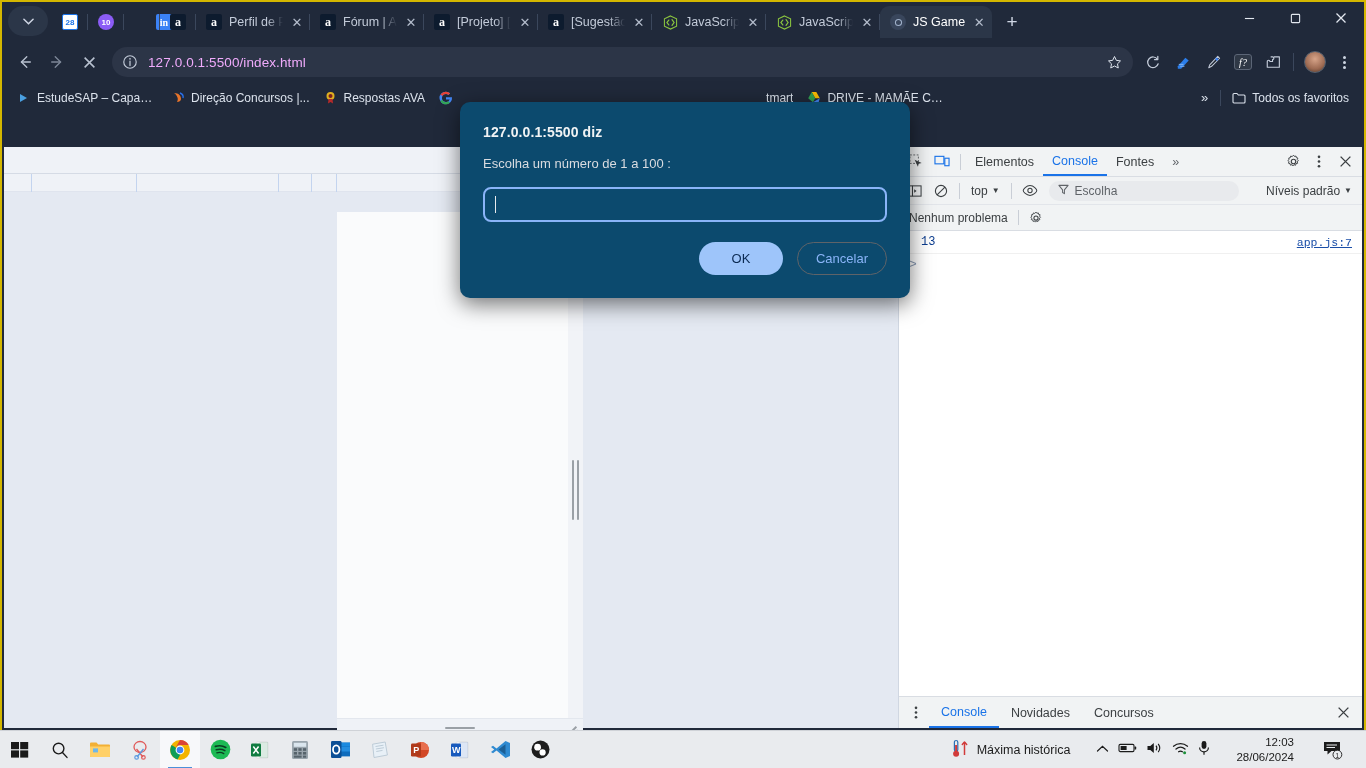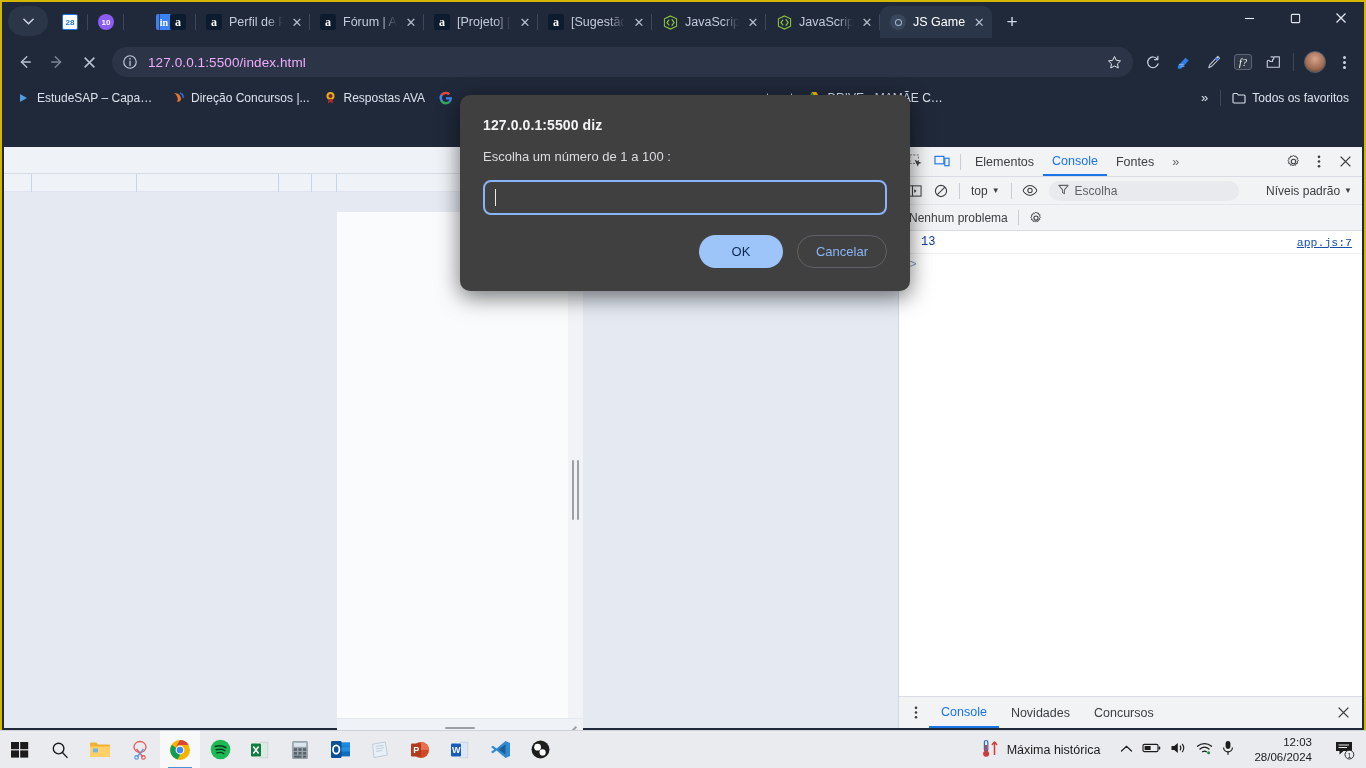--- a/index.html
+++ b/index.html
@@ -240,22 +240,22 @@
   .dt-drawer{
     height:32px; background:#f1f3f4; border-top:1px solid #d9dde3;
     display:flex;align-items:center; font-size:12.5px;color:#3c4043;
     padding-left:4px;
   }
   .drawer-tab{padding:0 12px;height:31px;display:flex;align-items:center;cursor:pointer;}
   .drawer-tab.active{color:#1a73e8;border-bottom:2px solid #1a73e8;}
 
   
   .dlg-shadow{
-    position:absolute; left:458px; top:93px; width:450px; height:196px;
-    background:#404040; border-radius:10px;
+    position:absolute; left:458px; top:100px; width:450px; height:196px;
+    background:#0c4a6e; border-radius:10px;
     box-shadow:0 6px 22px rgba(0,0,0,.55);
     padding:22px 23px 18px 23px;
     color:#e8eaed;
   }
   .dlg-title{font-size:14px;font-weight:bold;color:#f1f3f4;letter-spacing:.1px;}
   .dlg-msg{font-size:13px;color:#dadce0;margin-top:16px;}
   .dlg-input{
     margin-top:16px; height:35px; border:2px solid #8ab4f8; border-radius:8px;
     background:transparent; display:flex;align-items:center;padding:0 10px;
   }
@@ -278,21 +278,21 @@
     border-top:1px solid #cfd2d7;
   }
   .tb-item{
     width:40px;height:38px;display:flex;align-items:center;justify-content:center;cursor:pointer;
     position:relative;
   }
   .tb-item.active{background:#f7f8fa;}
   .tb-item.active:after{
     content:"";position:absolute;bottom:0;left:8px;right:8px;height:2px;background:#4a90d9;
   }
-  .tray{margin-left:auto;display:flex;align-items:center;gap:20px;padding-right:8px;color:#1b1b1b;font-size:12px;}
+  .tray{margin-left:auto;display:flex;align-items:center;gap:26px;padding-right:20px;color:#1b1b1b;font-size:12px;}
   .tray-weather{display:flex;align-items:center;gap:8px;cursor:pointer;}
   .tray-icons{display:flex;align-items:center;gap:9px;color:#1b1b1b;}
   .clock{text-align:right;line-height:1.25;font-size:11.5px;cursor:pointer;}
   .notif{
     position:relative;width:26px;height:26px;display:flex;align-items:center;justify-content:center;cursor:pointer;
   }
 </style>
 </head>
 <body>
 

